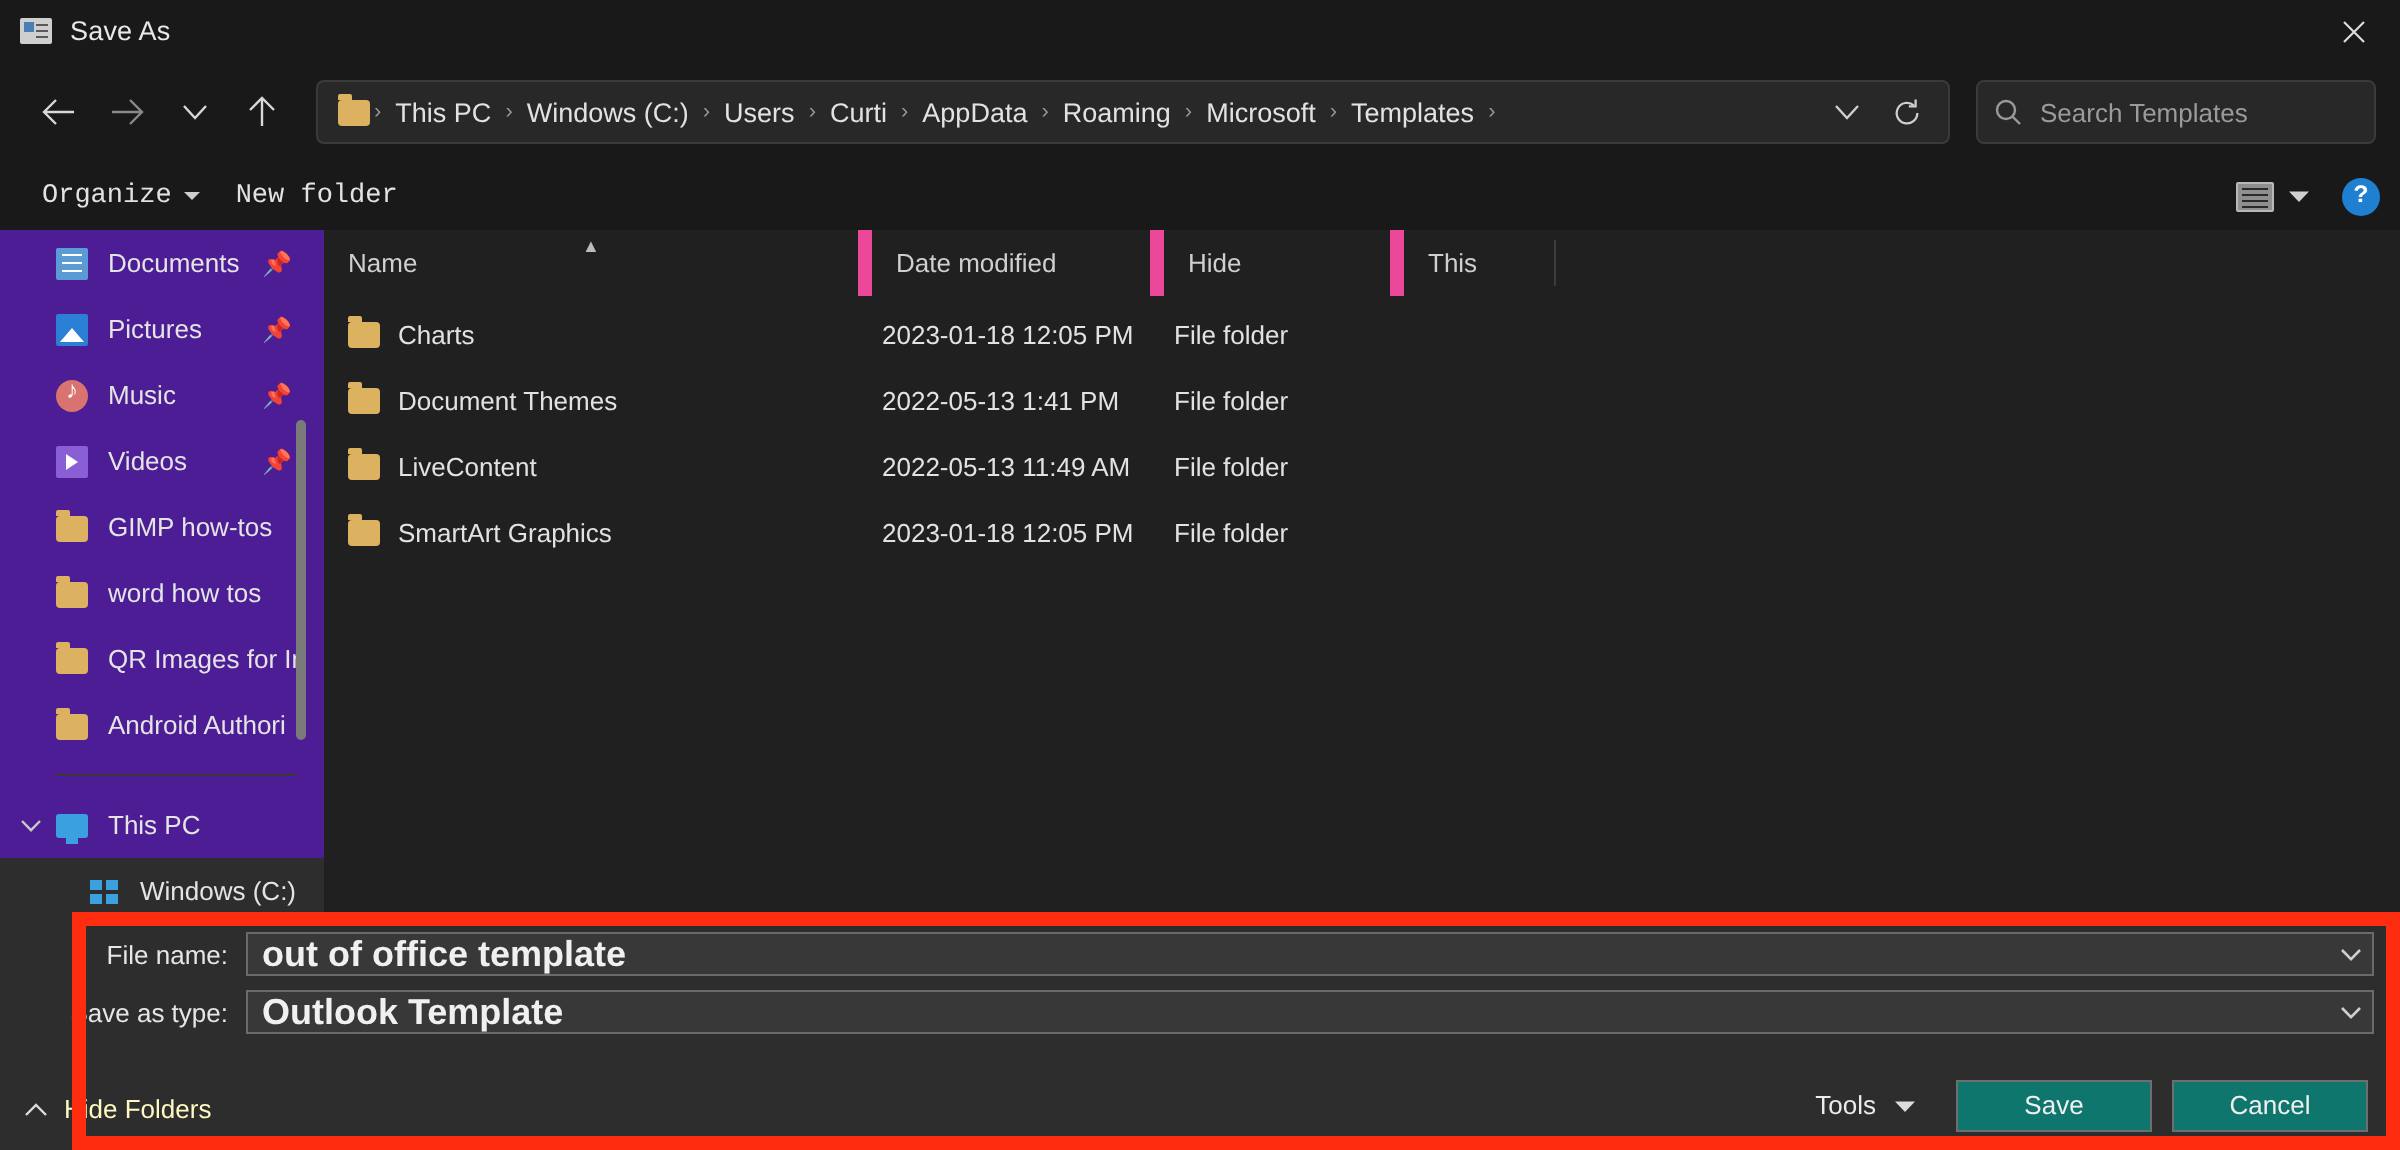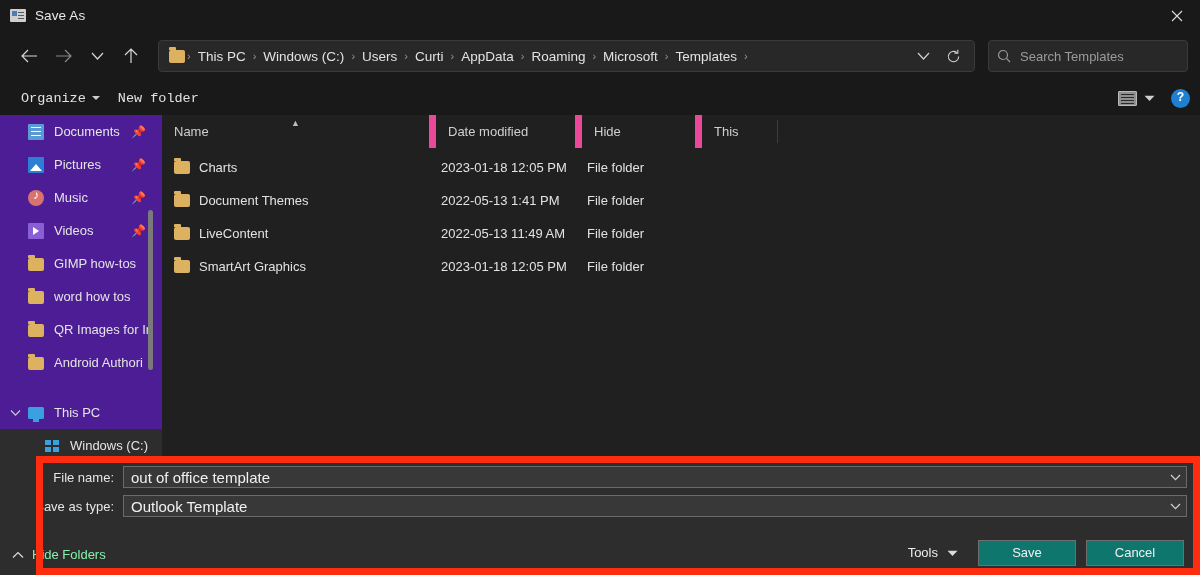--- a/index.html
+++ b/index.html
@@ -278,31 +278,31 @@
   .form-label {
     width: 123px; flex: none; text-align: right; padding-right: 9px;
     font-size: 13px; color: #e6e6e6;
   }
   .combo {
     flex: 1 1 auto; height: 22px; margin-right: 13px;
     background: #383838; border: 1px solid #6a6a6a;
     display: flex; align-items: center; padding: 0 0 0 7px;
   }
   .combo-val {
-    flex: 1 1 auto; font-size: 15px; color: #f0f0f0;
-    white-space: nowrap; overflow: hidden;
+    flex: 1 1 auto; font-size: 18px; color: #f0f0f0;
+    white-space: nowrap; overflow: hidden; font-weight: bold;
   }
   .combo-arrow {
     width: 22px; flex: none; display: flex; align-items: center; justify-content: center;
     color: #d0d0d0;
   }
   .hide-folders {
     position: absolute; left: 12px; bottom: 13px;
     display: flex; align-items: center; gap: 8px;
-    font-size: 13px; color: #86efac;
+    font-size: 13px; color: #fef9c3;
   }
   .btn-area {
     position: absolute; right: 16px; bottom: 9px;
     display: flex; align-items: center; gap: 10px;
   }
   .tools-btn {
     display: flex; align-items: center; gap: 9px;
     font-size: 13px; color: #ececec; padding: 6px 10px;
   }
   .btn {

